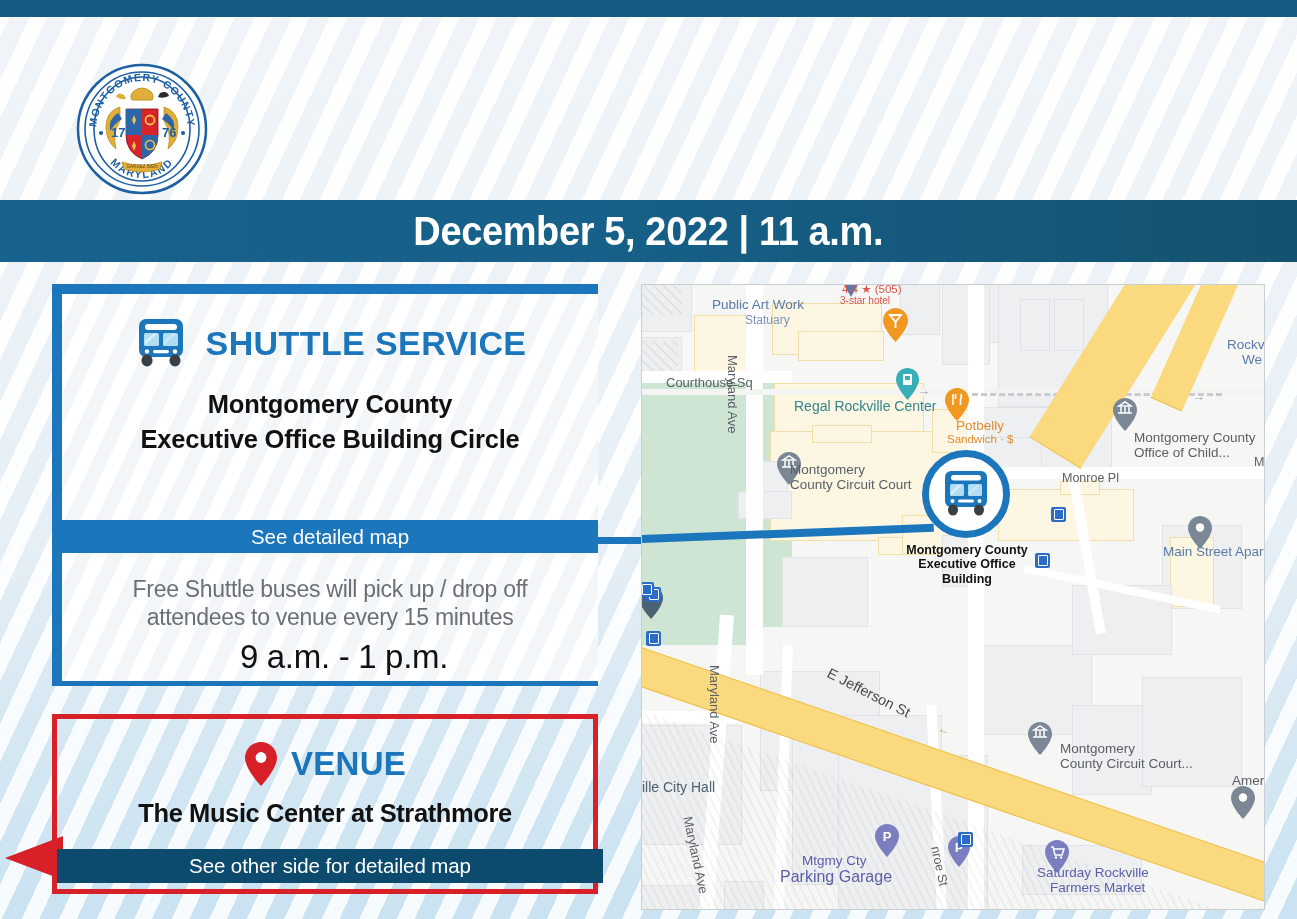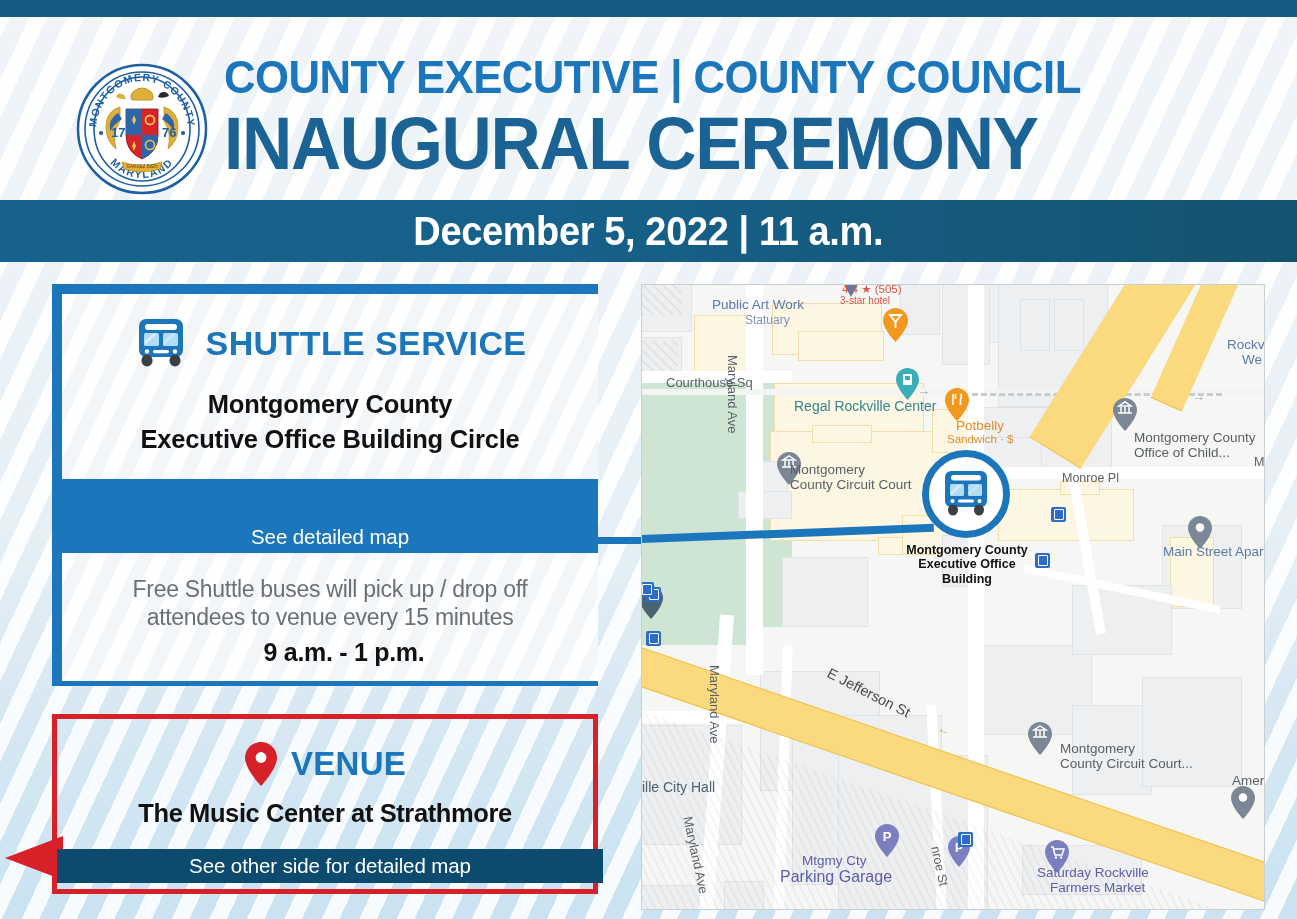--- a/index.html
+++ b/index.html
@@ -45,21 +45,21 @@
   .datebar span{
     color:#ffffff;font-size:40px;font-weight:bold;letter-spacing:-0.4px;
     transform:scaleX(0.95);
   }
   
   .shuttle-panel{
     position:absolute;left:52px;top:284px;width:546px;height:402px;
     border:5px solid #1B76BC;background:#1B76BC;box-sizing:border-box;
   }
   .sp-top{
-    position:absolute;left:5px;top:5px;width:536px;height:185px;
+    position:absolute;left:5px;top:5px;width:536px;height:226px;
     background:#fbfcfd;
     background-image:repeating-linear-gradient(115deg,
         rgba(255,255,255,0.9) 0px, rgba(255,255,255,0.9) 14px,
         rgba(235,241,246,0.55) 14px, rgba(235,241,246,0.55) 28px);
     display:flex;flex-direction:column;align-items:center;
   }
   .sp-head{display:flex;align-items:center;gap:18px;margin-top:24px;}
   .bus-ico{width:54px;height:50px;flex:none;}
   .sp-head h2{
     margin:0;font-size:34px;font-weight:bold;color:#1B76BC;letter-spacing:0.4px;
@@ -83,22 +83,22 @@
     background-image:repeating-linear-gradient(115deg,
         rgba(255,255,255,0.9) 0px, rgba(255,255,255,0.9) 14px,
         rgba(235,241,246,0.55) 14px, rgba(235,241,246,0.55) 28px);
     display:flex;flex-direction:column;align-items:center;justify-content:flex-start;
   }
   .sp-note{
     margin-top:22px;text-align:center;color:#6B7077;
     font-size:23px;line-height:1.22;letter-spacing:-0.3px;
   }
   .sp-hours{
-    margin-top:7px;text-align:center;color:#111;font-weight:bold;
-    font-size:25px;letter-spacing:-0.3px;margin-left:28px;
+    margin-top:7px;text-align:center;color:#111;font-weight:normal;
+    font-size:33px;letter-spacing:-0.3px;margin-left:28px;
   }
   .connector{
     position:absolute;left:598px;top:537px;width:132px;height:7px;
     background:#1B76BC;
   }
   
   .venue-panel{
     position:absolute;left:52px;top:714px;width:546px;height:180px;
     border:5px solid #D72027;box-sizing:border-box;background:transparent;
   }
@@ -191,24 +191,20 @@
     <circle cx="76" cy="84" r="4.5" fill="none" stroke="#E8C547" stroke-width="1.6"></circle>
 
     <path d="M48 101 q20 7 40 0 l-2 7 q-18 6 -36 0z" fill="#E0AE3B" stroke="#B8860B" stroke-width="0.7"></path>
     <text x="68" y="107" font-size="4.6" text-anchor="middle" fill="#6B4A10" font-family="Liberation Sans, sans-serif">GARDEZ BIEN</text>
     <text x="37" y="76" font-size="13" font-weight="bold" fill="#1D5FA3" font-family="Liberation Sans, sans-serif">17</text>
     <text x="88" y="76" font-size="13" font-weight="bold" fill="#1D5FA3" font-family="Liberation Sans, sans-serif">76</text>
     <circle cx="27" cy="72" r="2.1" fill="#1D5FA3"></circle>
     <circle cx="109" cy="72" r="2.1" fill="#1D5FA3"></circle>
   </svg>
 
-  <div class="titlewrap">
-    <div class="title1">COUNTY EXECUTIVE | COUNTY COUNCIL</div>
-    <div class="title2">INAUGURAL CEREMONY</div>
-  </div>
 </div>
 
 <div class="datebar">
   <span>December 5, 2022 | 11 a.m.</span>
 </div>
 
 <div class="shuttle-panel">
 
   <div class="sp-top">
     <div class="sp-head">

